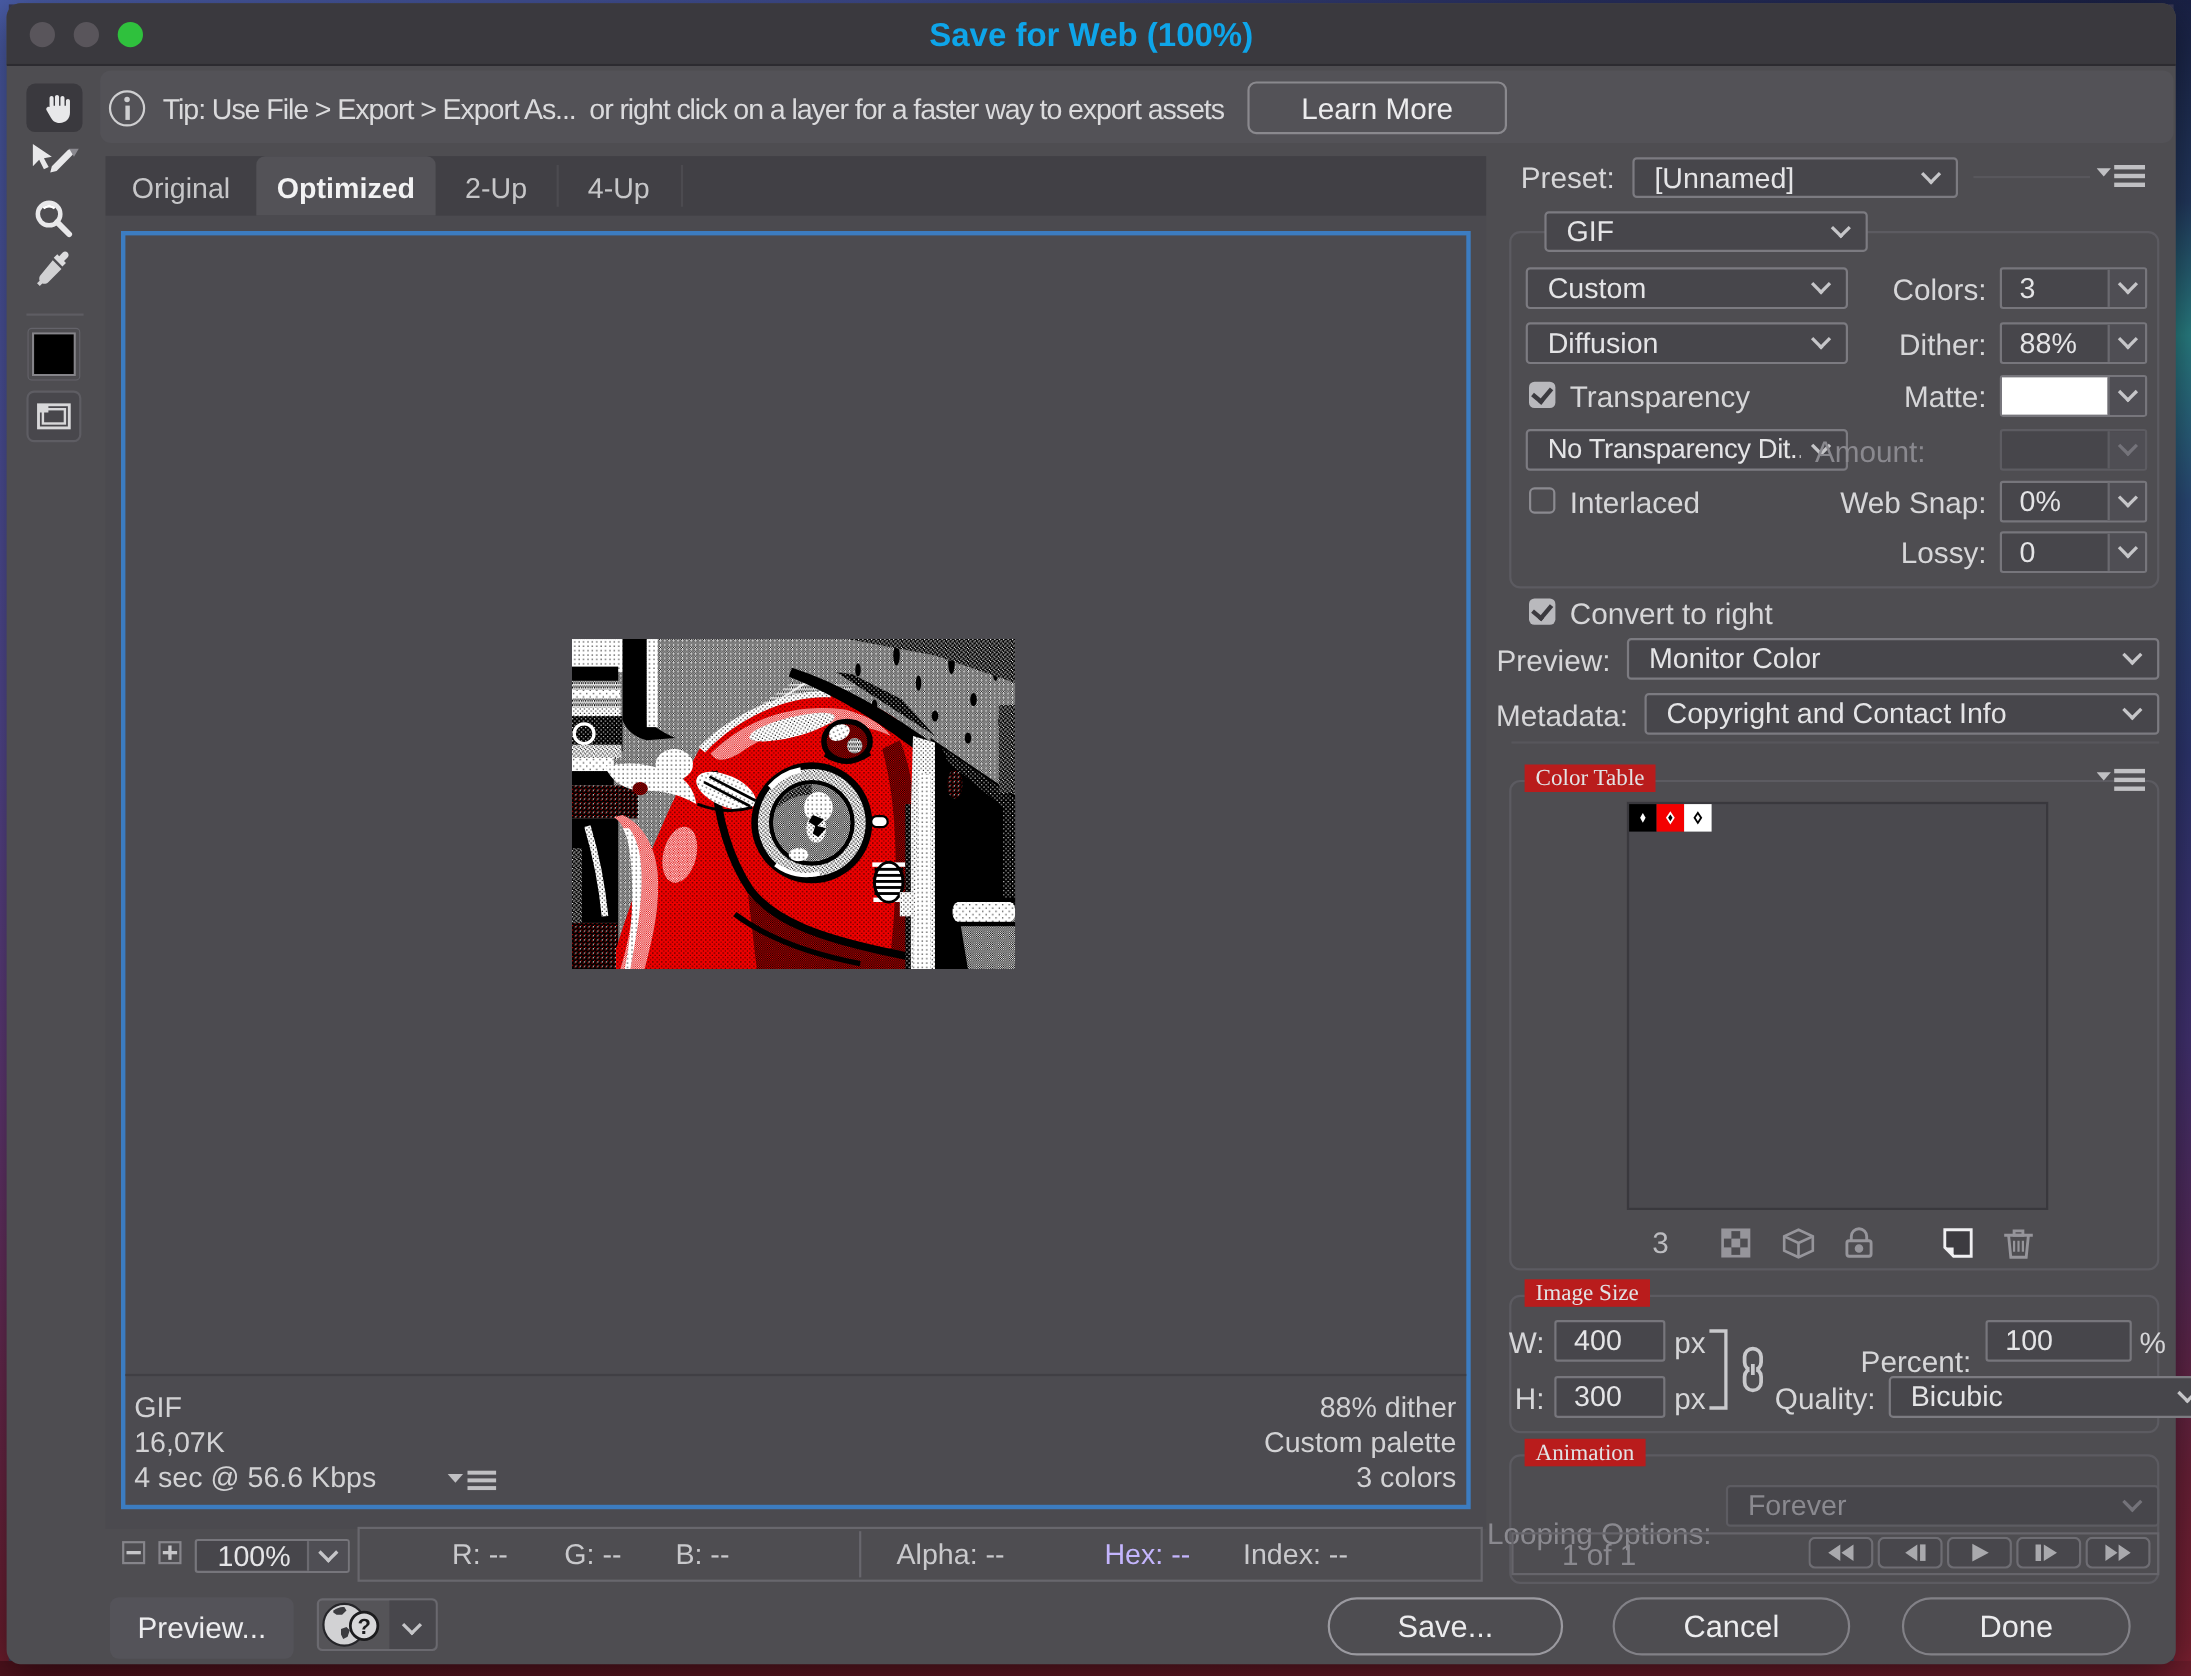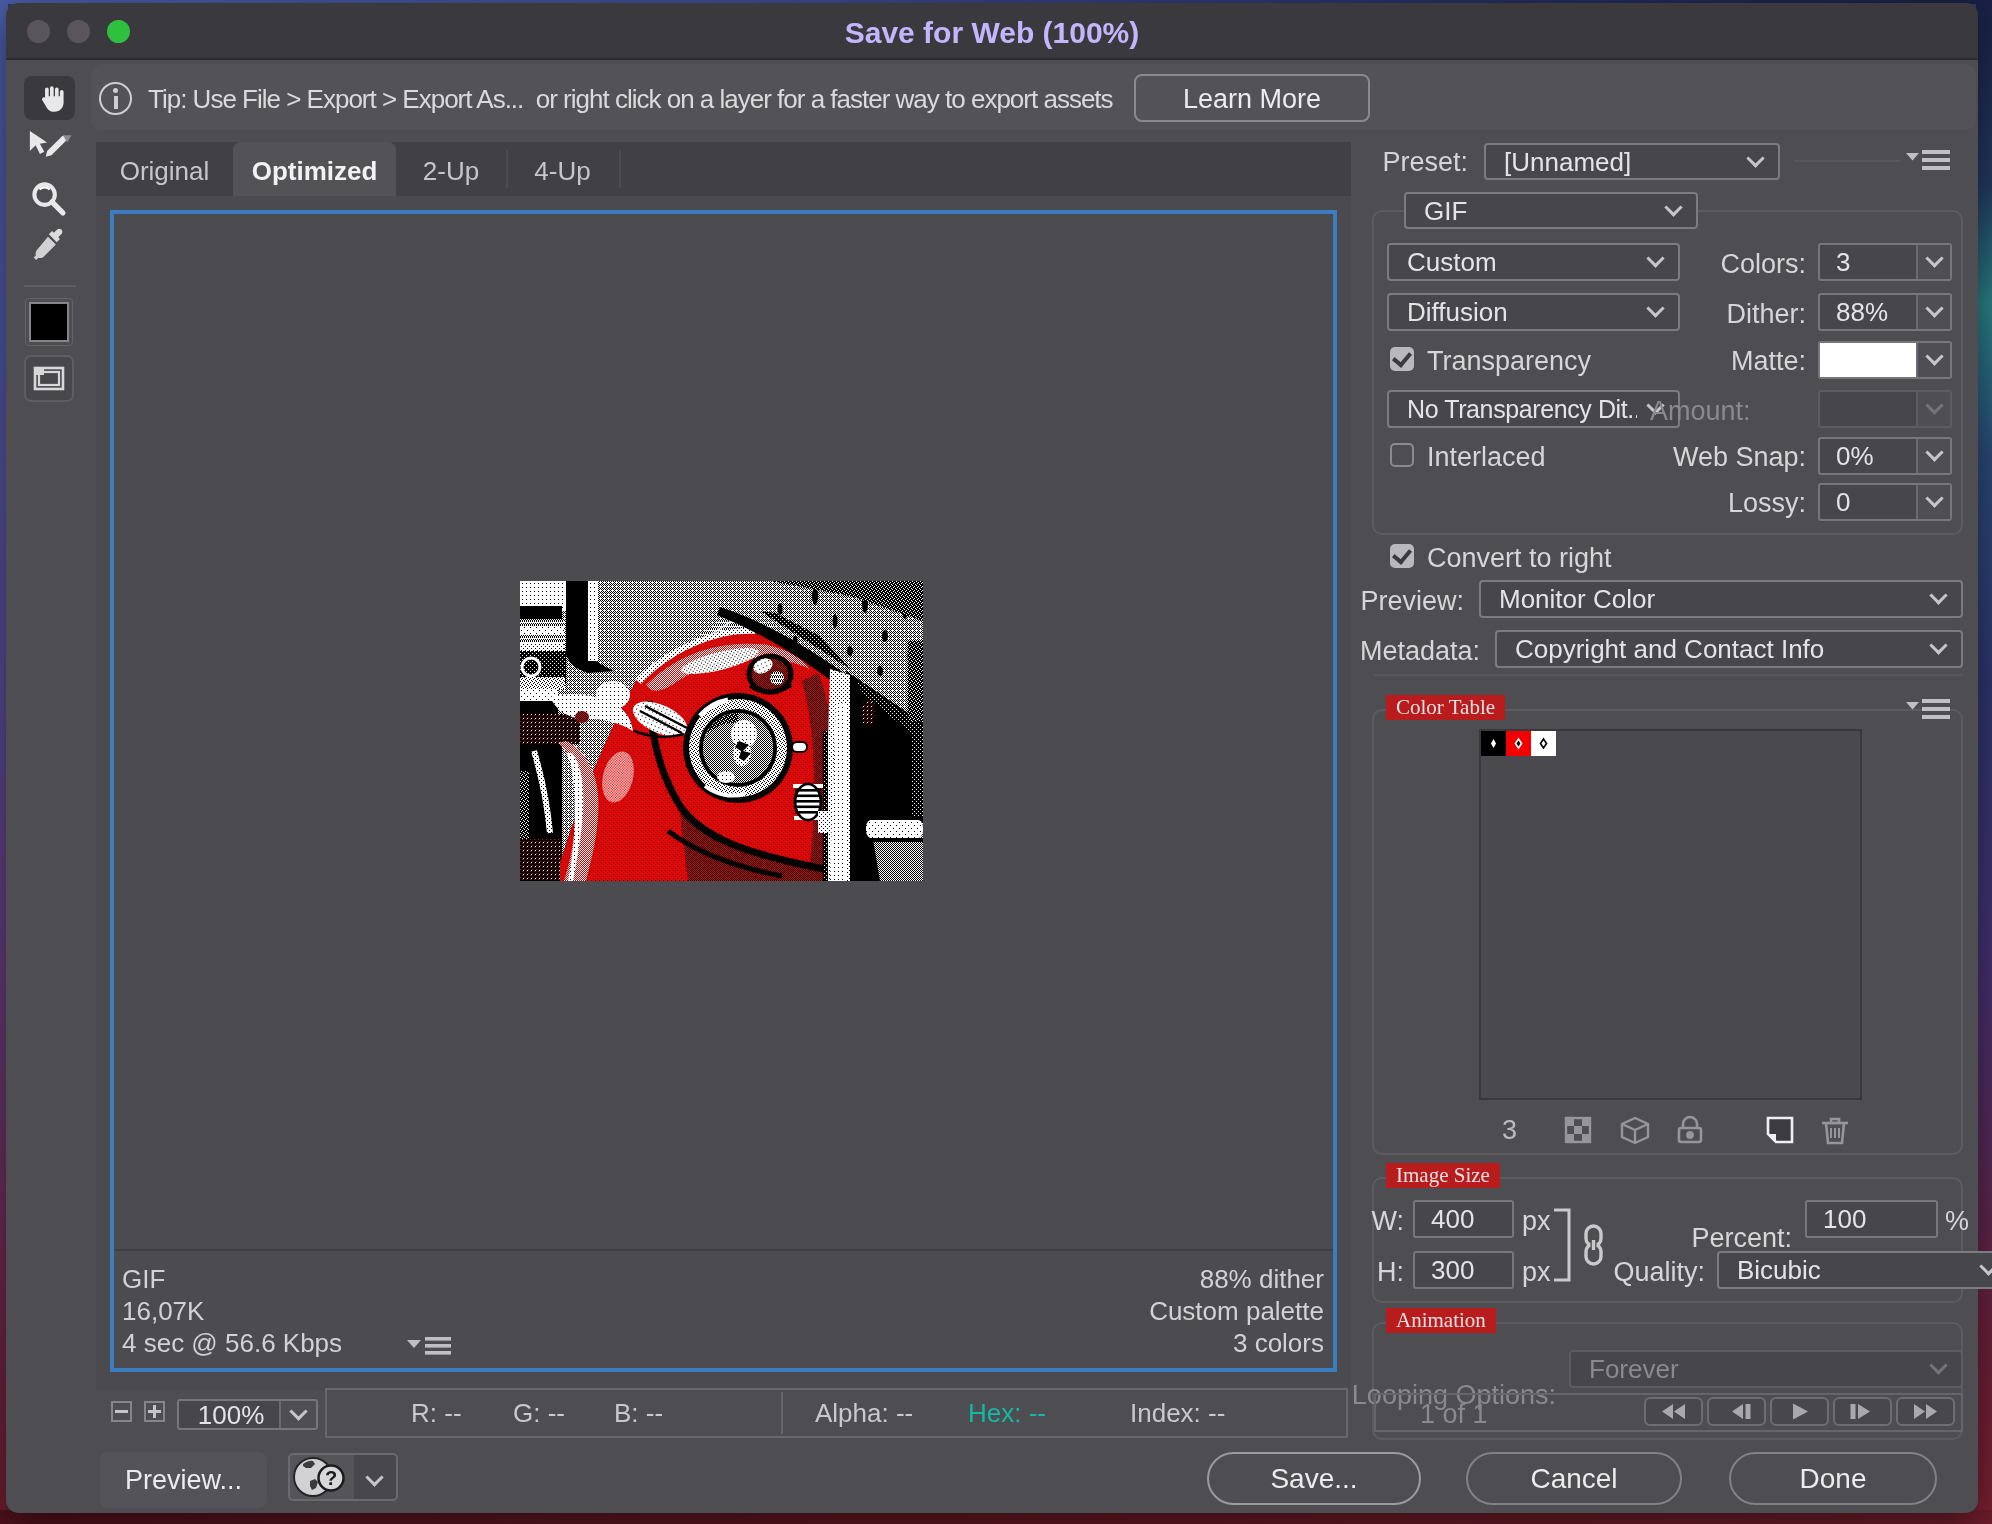--- a/index.html
+++ b/index.html
@@ -20,21 +20,21 @@
 .abs { position:absolute; }
 .win {
   position:absolute; left:6px; top:3px; width:1972px; height:1510px;
   background:#4e4d51; border-radius:13px 13px 13px 13px;
   box-shadow:0 10px 40px rgba(0,0,0,.5);
 }
 .titlebar { position:absolute; left:6px; top:3px; width:1972px; height:57px;
   background:#3a393e; border-radius:13px 13px 0 0; border-bottom:2px solid #2c2b30; }
 .light { position:absolute; width:23px; height:23px; border-radius:50%; top:17px; }
 .title { position:absolute; top:13px; left:0; width:100%; text-align:center;
-  font-size:30px; font-weight:bold; color:#c4b5fd; }
+  font-size:30px; font-weight:bold; color:#0ea5e9; }
 .lbl { position:absolute; font-size:27px; color:#d6d6d8; }
 .txt { position:absolute; font-size:26px; color:#d6d6d8; }
 .dd { position:absolute; background:#47464b; border:2px solid #7c7b81; border-radius:4px; color:#e4e4e6; font-size:26px; }
 .dd .t { position:absolute; left:18px; top:50%; transform:translateY(-50%); white-space:nowrap; }
 .chev { position:absolute; width:13px; height:13px; border-right:3px solid #c6c6c9; border-bottom:3px solid #c6c6c9; transform:rotate(45deg); }
 .dd .chev { right:16px; top:50%; margin-top:-10px; }
 .gbox { position:absolute; border:2px solid #5c5b61; border-radius:10px; }
 .glabel { position:absolute; font-size:21px; color:#e2e2e4; background:#b91c1c; padding:0 10px;font-family:Liberation Serif, serif; }
 .cb { position:absolute; width:24px; height:24px; border-radius:5px; }
 .cb.on { background:#b9b9bd; }
@@ -341,21 +341,21 @@
     <span class="t" style="left:0;width:104px;text-align:center;">100%</span>
     <span class="cseg" style="width:37px;"></span>
     <span class="chev" style="right:11px;"></span>
   </div>
 <div class="abs" style="left:325px;top:1388px;width:1023px;height:50px;border:2px solid #68676d;"></div>
 <div class="txt" style="left:411px;top:1398px;color:#c9c9cc;">R: --</div>
 <div class="txt" style="left:513px;top:1398px;color:#c9c9cc;">G: --</div>
 <div class="txt" style="left:614px;top:1398px;color:#c9c9cc;">B: --</div>
 <div class="abs" style="left:781px;top:1392px;width:2px;height:42px;background:#68676d;"></div>
 <div class="txt" style="left:815px;top:1398px;color:#c9c9cc;">Alpha: --</div>
-<div class="txt" style="left:968px;top:1398px;color:#14b8a6;">Hex: --</div>
+<div class="txt" style="left:1004px;top:1398px;color:#c4b5fd;">Hex: --</div>
 <div class="txt" style="left:1130px;top:1398px;color:#c9c9cc;">Index: --</div>
 
 <div class="lbl" style="left:1340px;top:147px;width:128px;text-align:right;">Preset:</div>
 <div class="dd" style="left:1484px;top:143px;width:296px;height:37px;">
     <span class="t">[Unnamed]</span>
     <span class="chev"></span>
   </div>
 <div class="abs" style="left:1794px;top:160px;width:106px;height:2px;background:#58575c;"></div>
 <svg class="abs" style="left:1906px;top:148px;" width="46" height="26" viewBox="0 0 46 26">
   <path fill="#c0c0c3" d="M0 5 L13 5 L6.5 12.5 Z"></path>

